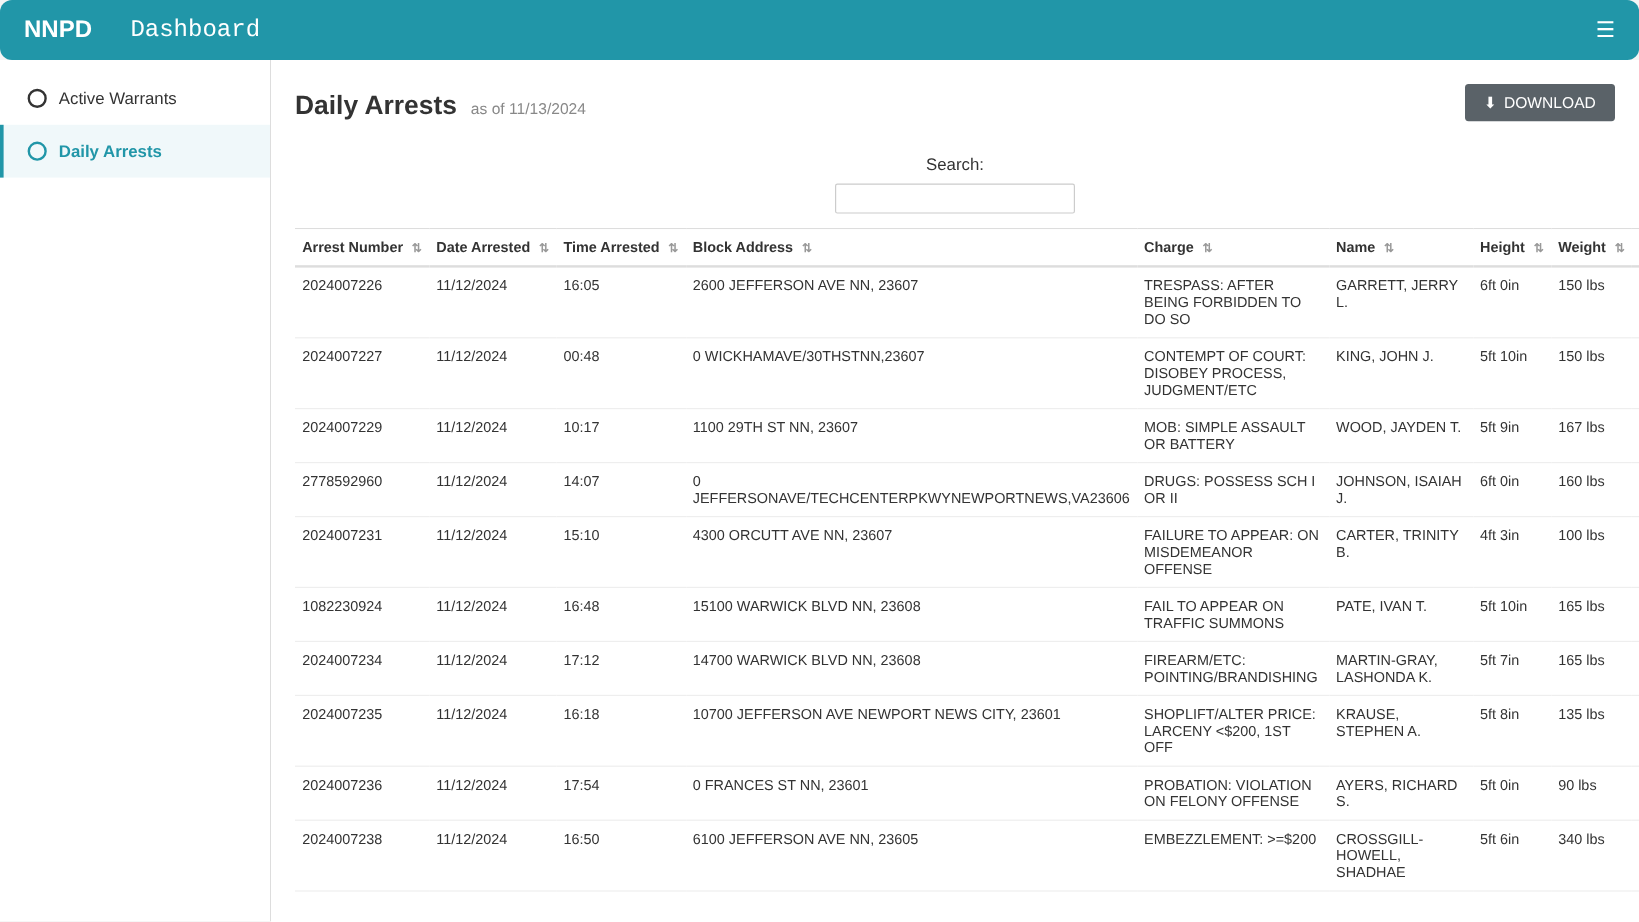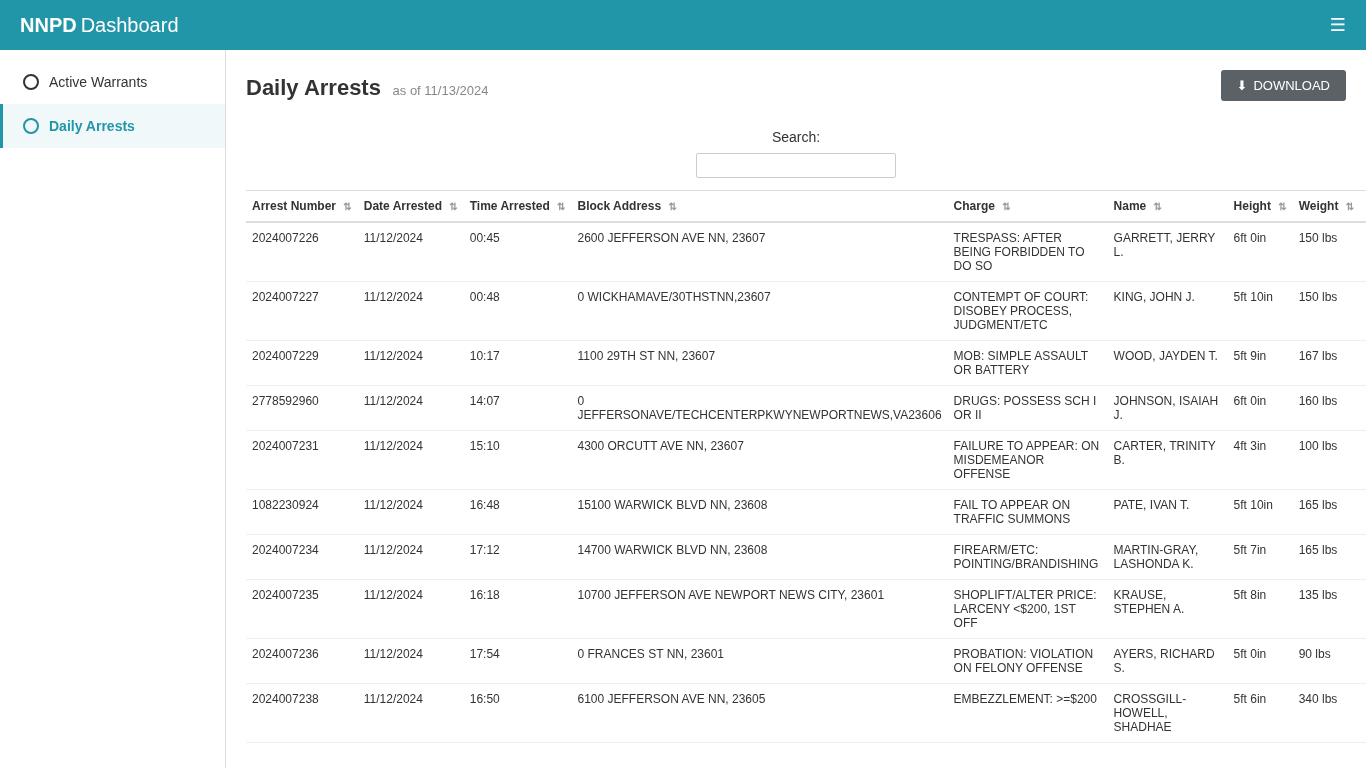--- a/index.html
+++ b/index.html
@@ -6,25 +6,26 @@
     body { font-family: Arial, sans-serif; font-size: 13px; background: #f5f5f5; display: flex; flex-direction: column; height: 768px; overflow: hidden; }
 
     
     .header {
       background: #2196a8;
       color: white;
       padding: 0 20px;
       height: 50px;
       display: flex;
       align-items: center;
-      gap: 4px;
+      gap: 32px;
       flex-shrink: 0;
+      border-radius: 10px;
     }
     .header-title-bold { font-weight: 900; font-size: 20px; }
-    .header-title-normal { font-weight: 400; font-size: 20px; }
+    .header-title-normal { font-weight: 400; font-size: 20px; font-family: Liberation Mono, monospace; }
     .hamburger-icon { font-size: 18px; cursor: pointer; margin-left: 12px; }
 
     
     .layout { display: flex; flex: 1; overflow: hidden; }
 
     
     .sidebar {
       width: 226px;
       background: white;
       border-right: 1px solid #ddd;
@@ -202,21 +203,21 @@
           <th class="col-height">Height <span class="sort-icon">⇅</span></th>
           <th class="col-weight">Weight <span class="sort-icon">⇅</span></th>
           <th class="col-race">Race </th>
 
         </tr>
       </thead>
       <tbody id="table-body">
       <tr>
       <td>2024007226</td>
       <td>11/12/2024</td>
-      <td>00:45</td>
+      <td>16:05</td>
       <td>2600 JEFFERSON AVE NN, 23607</td>
       <td>TRESPASS: AFTER BEING FORBIDDEN TO DO SO</td>
       <td>GARRETT, JERRY L.</td>
       <td>6ft 0in</td>
       <td>150 lbs</td>
       <td>B</td>
 
     </tr>
           <tr>
       <td>2024007227</td>

